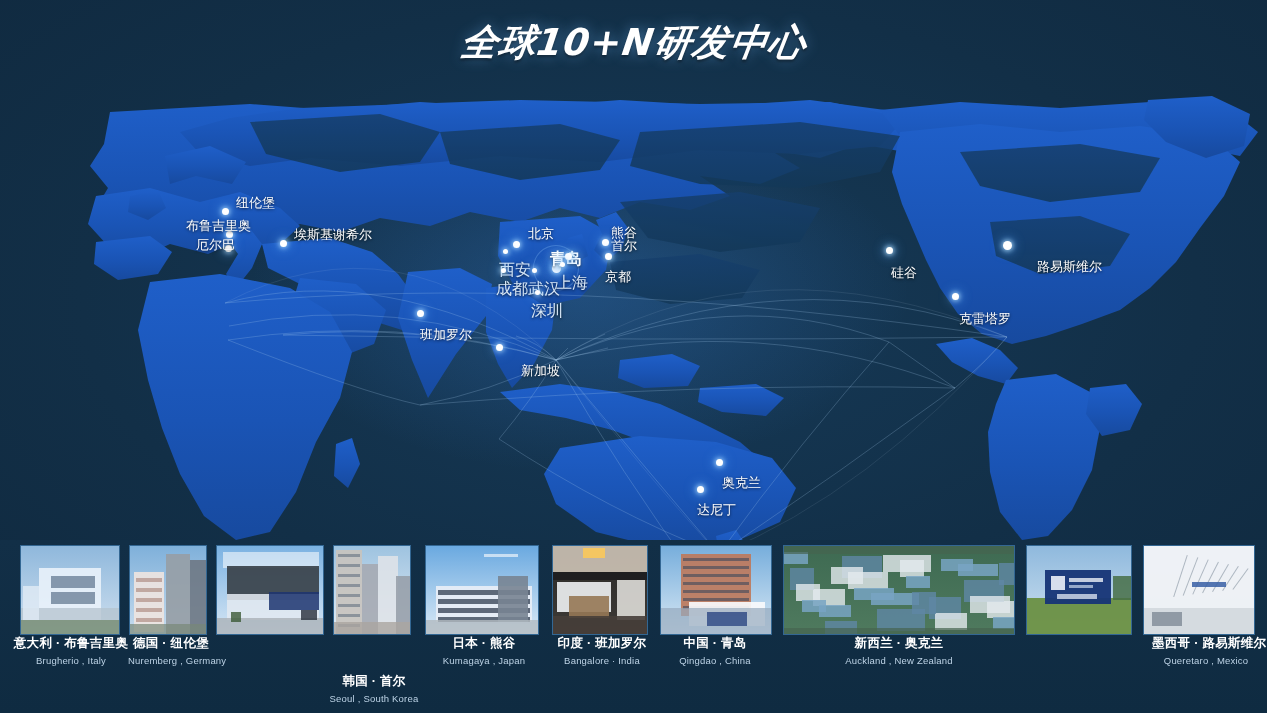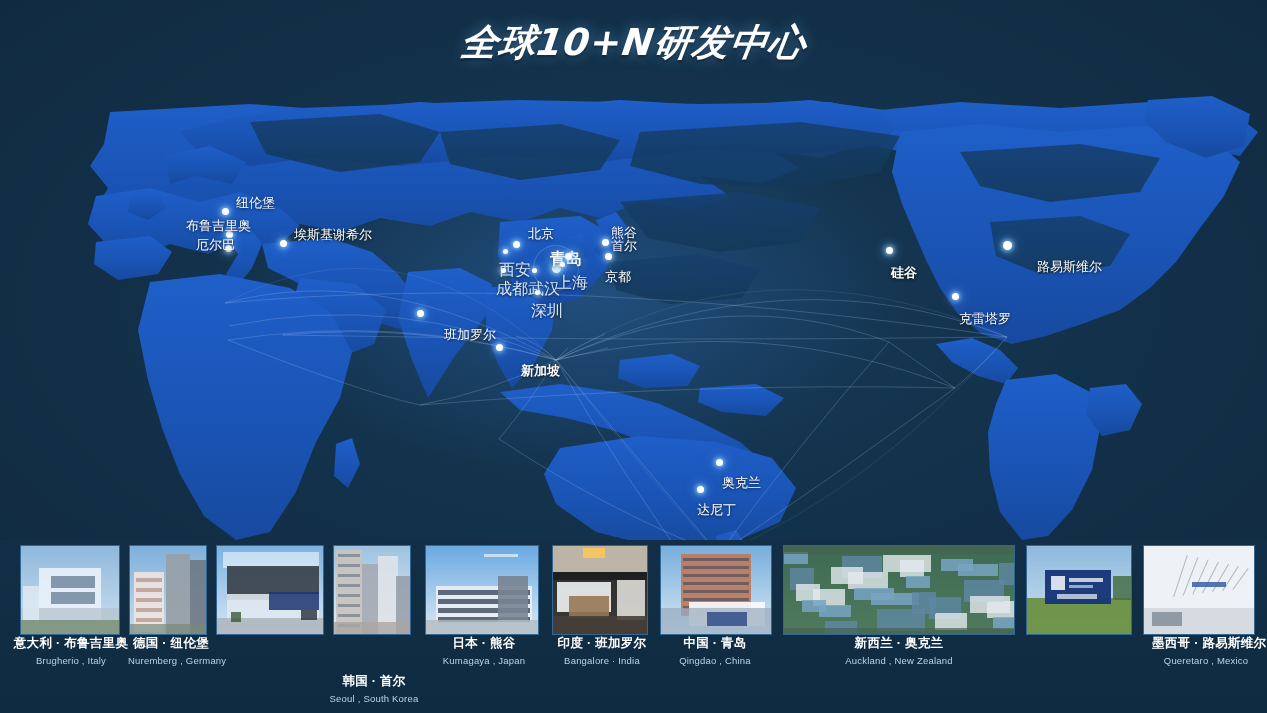--- a/index.html
+++ b/index.html
@@ -54,21 +54,21 @@
   .dot.sml  { width: 5px;  height: 5px; }
   .clabel {
     position: absolute;
     white-space: nowrap;
     color: #ffffff;
     text-shadow: 0 1px 3px rgba(0,0,0,.75);
     line-height: 1;
   }
   .clabel.md   { font-size: 13px; }
   .clabel.sm   { font-size: 16px; color: #d8e7f6; }
-  .clabel.bold { font-weight: bold; }
+  .clabel.bold { font-weight: normal; }
   .clabel.hero {
     font-size: 16px; font-weight: bold;
     text-shadow: 0 0 9px rgba(140,200,255,.8), 0 1px 3px rgba(0,0,0,.8);
   }
   .halo {
     position: absolute;
     width: 46px; height: 46px;
     border-radius: 50%;
     border: 1px solid rgba(150,205,255,.28);
     background: radial-gradient(circle, rgba(110,180,255,.16) 0%, rgba(110,180,255,0) 70%);
@@ -279,21 +279,21 @@
         <div class="clabel sm" style="left: 499px; top: 170px;">西安</div>
         <div class="dot sml" style="left: 500.5px; top: 175.5px;"></div>
         <div class="clabel sm" style="left: 496px; top: 189px;">成都</div>
         <div class="dot sml" style="left: 531.5px; top: 175.5px;"></div>
         <div class="clabel sm" style="left: 528px; top: 189px;">武汉</div>
         <div class="dot sml" style="left: 559.5px; top: 169.5px;"></div>
         <div class="clabel sm" style="left: 556px; top: 183px;">上海</div>
         <div class="dot sml" style="left: 534.5px; top: 197.5px;"></div>
         <div class="clabel sm" style="left: 531px; top: 211px;">深圳</div>
         <div class="dot mid" style="left: 416.5px; top: 217.5px;"></div>
-        <div class="clabel md" style="left: 444px; top: 236px;">班加罗尔</div>
+        <div class="clabel md" style="left: 420px; top: 236px;">班加罗尔</div>
         <div class="dot mid" style="left: 495.5px; top: 251.5px;"></div>
         <div class="clabel md bold" style="left: 521px; top: 272px;">新加坡</div>
         <div class="dot mid" style="left: 885.5px; top: 154.5px;"></div>
         <div class="clabel md bold" style="left: 891px; top: 174px;">硅谷</div>
         <div class="dot big" style="left: 1002.5px; top: 148.5px;"></div>
         <div class="clabel md" style="left: 1037px; top: 168px;">路易斯维尔</div>
         <div class="dot mid" style="left: 951.5px; top: 200.5px;"></div>
         <div class="clabel md" style="left: 959px; top: 220px;">克雷塔罗</div>
         <div class="dot mid" style="left: 715.5px; top: 366.5px;"></div>
         <div class="clabel md" style="left: 722px; top: 384px;">奥克兰</div>

